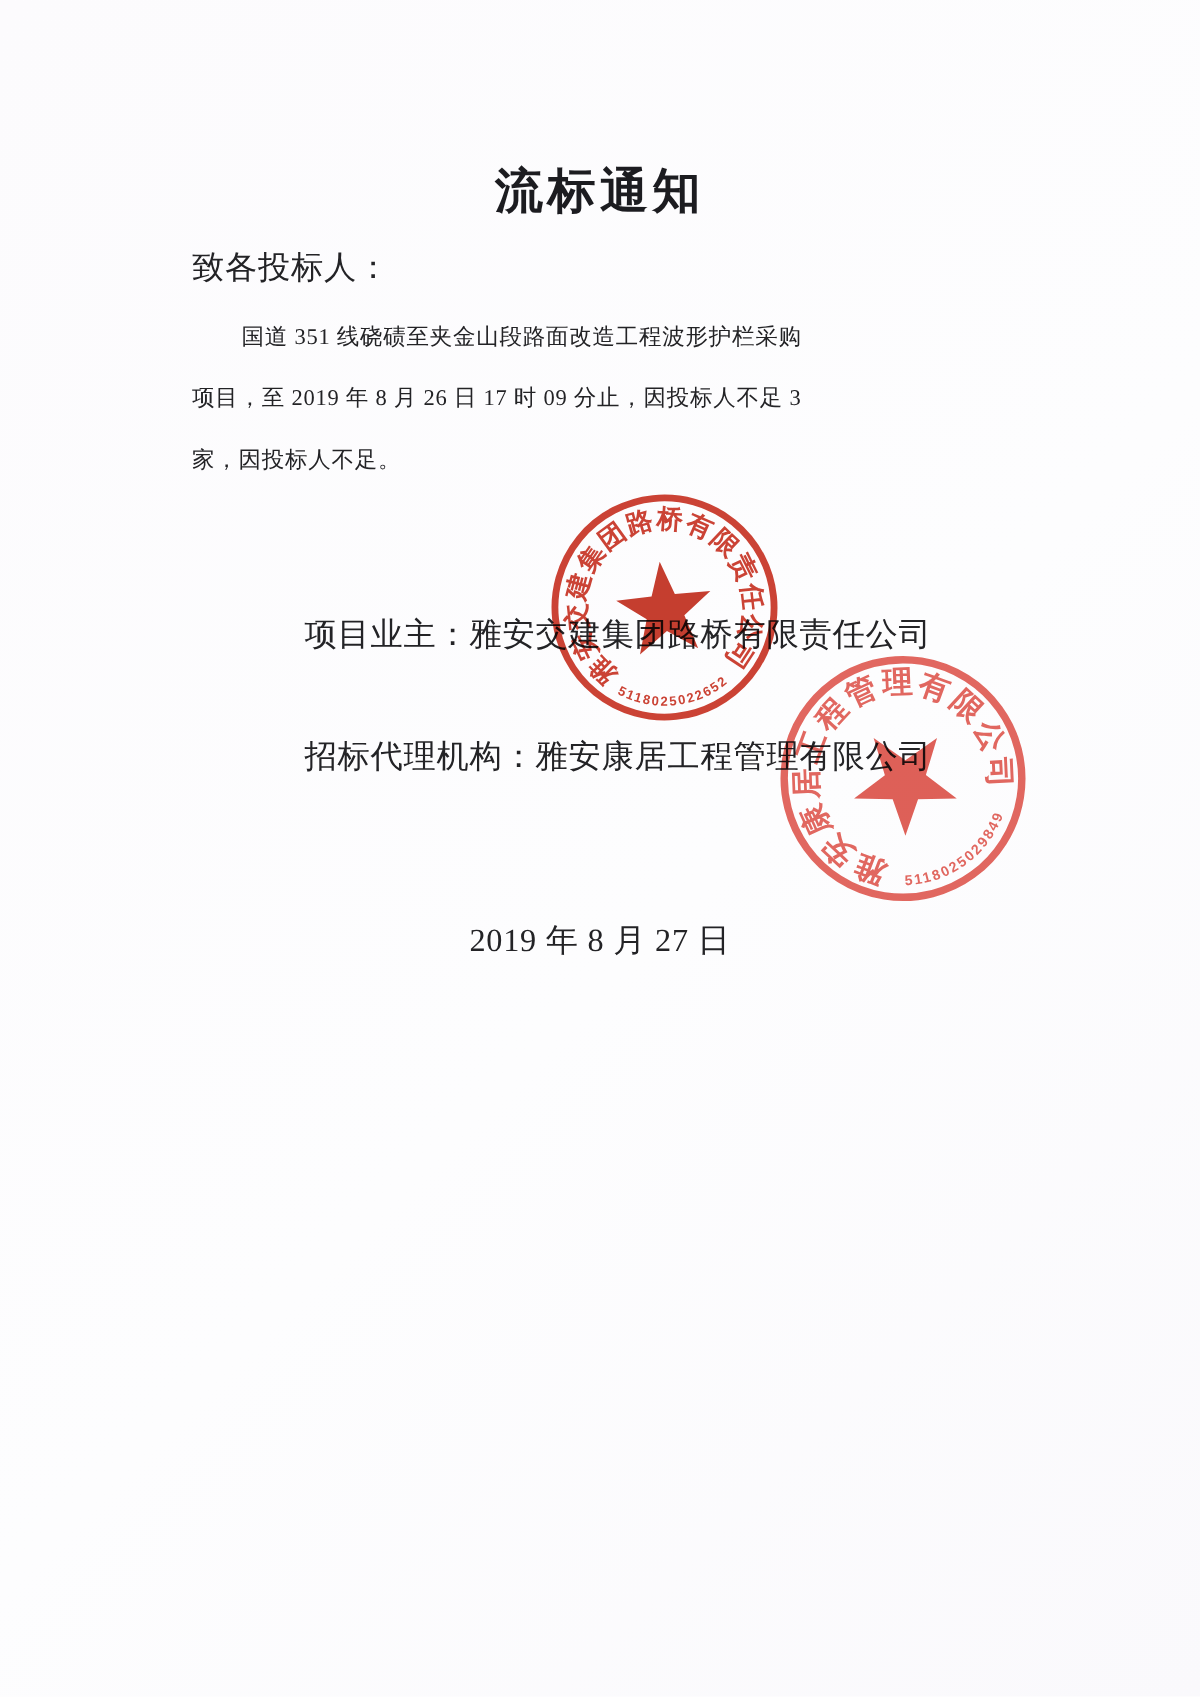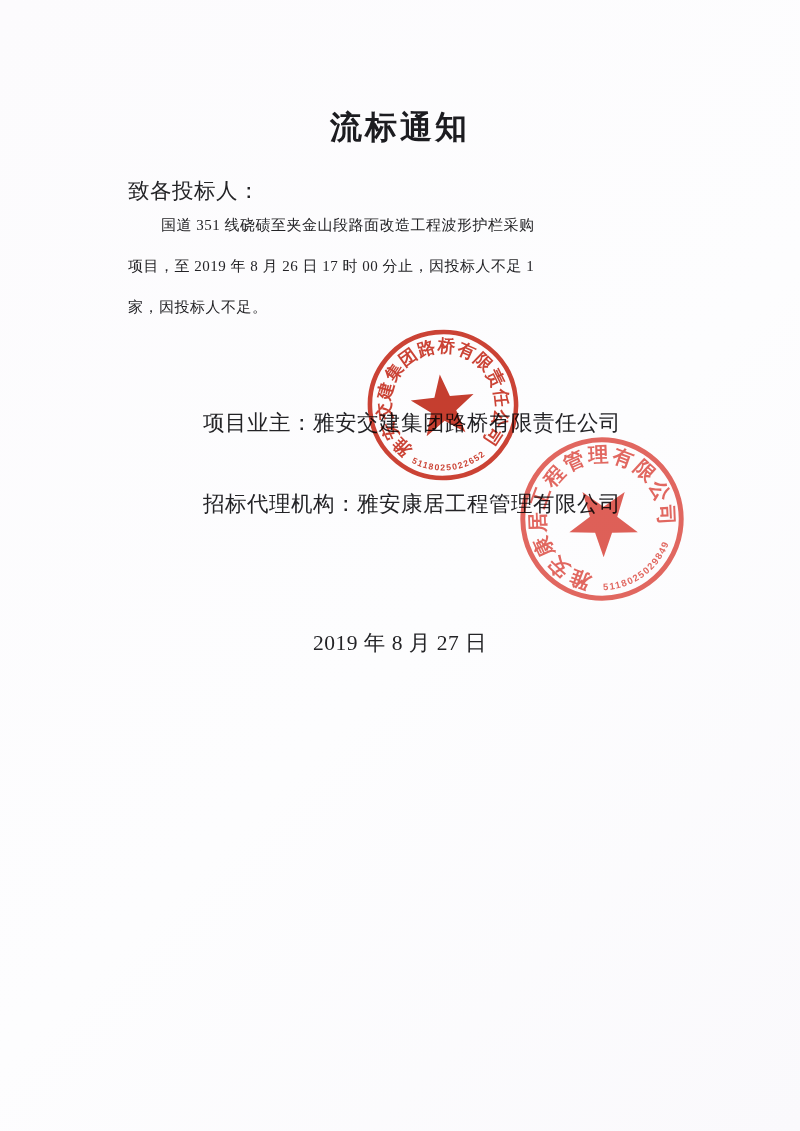--- a/index.html
+++ b/index.html
@@ -15,40 +15,40 @@
     position:absolute;inset:0;
     background:linear-gradient(135deg,#fcfbfd 0%,#fdfdfe 55%,#faf9fc 100%);
   }
   .doc-title{
     position:absolute;top:106px;left:0;width:800px;
     margin:0;text-align:center;
     font-size:32px;font-weight:bold;letter-spacing:3px;
     color:#1c1c20;
   }
   .salutation{
-    position:absolute;top:176px;left:128px;
+    position:absolute;top:163px;left:128px;
     font-size:21.5px;letter-spacing:0.5px;
   }
   .body-para{
     position:absolute;top:205px;left:128px;width:556px;
     font-size:15px;letter-spacing:0.5px;
   }
   .body-line{height:41px;line-height:41px;white-space:nowrap;}
   .body-line.indent{padding-left:33px;}
   .owner-line{
     position:absolute;top:408px;left:203px;
     font-size:21.5px;letter-spacing:0.5px;white-space:nowrap;
   }
   .agency-line{
     position:absolute;top:489px;left:203px;
     font-size:21.5px;letter-spacing:0.5px;white-space:nowrap;
   }
   .date-line{
     position:absolute;top:612px;left:0;width:800px;text-align:center;
-    font-size:21.5px;letter-spacing:0.5px;margin-top:16px;
+    font-size:21.5px;letter-spacing:0.5px;
   }
   .seal{
     position:absolute;
     mix-blend-mode:multiply;
     opacity:0.92;
     filter:blur(0.35px);
   }
   .seal-owner{left:360px;top:322px;}
   .seal-agency{left:512px;top:429px;}
   .ring-text{font-family:"Liberation Serif","DejaVu Serif",serif;font-weight:bold;}
@@ -60,21 +60,21 @@
 <body>
 
 <div class="page">
 
   <h1 class="doc-title">流标通知</h1>
 
   <div class="salutation">致各投标人：</div>
 
   <div class="body-para">
     <div class="body-line indent">国道 351 线硗碛至夹金山段路面改造工程波形护栏采购</div>
-    <div class="body-line">项目，至 2019 年 8 月 26 日 17 时 00 分止，因投标人不足 1</div>
+    <div class="body-line">项目，至 2019 年 8 月 26 日 17 时 09 分止，因投标人不足 3</div>
     <div class="body-line">家，因投标人不足。</div>
   </div>
 
   <div class="owner-line">项目业主：雅安交建集团路桥有限责任公司</div>
 
   <div class="agency-line">招标代理机构：雅安康居工程管理有限公司</div>
 
   <div class="date-line">2019 年 8 月 27 日</div>
 
   <svg class="seal seal-owner" viewBox="0 0 200 200" width="166" height="166" xmlns="http://www.w3.org/2000/svg">

